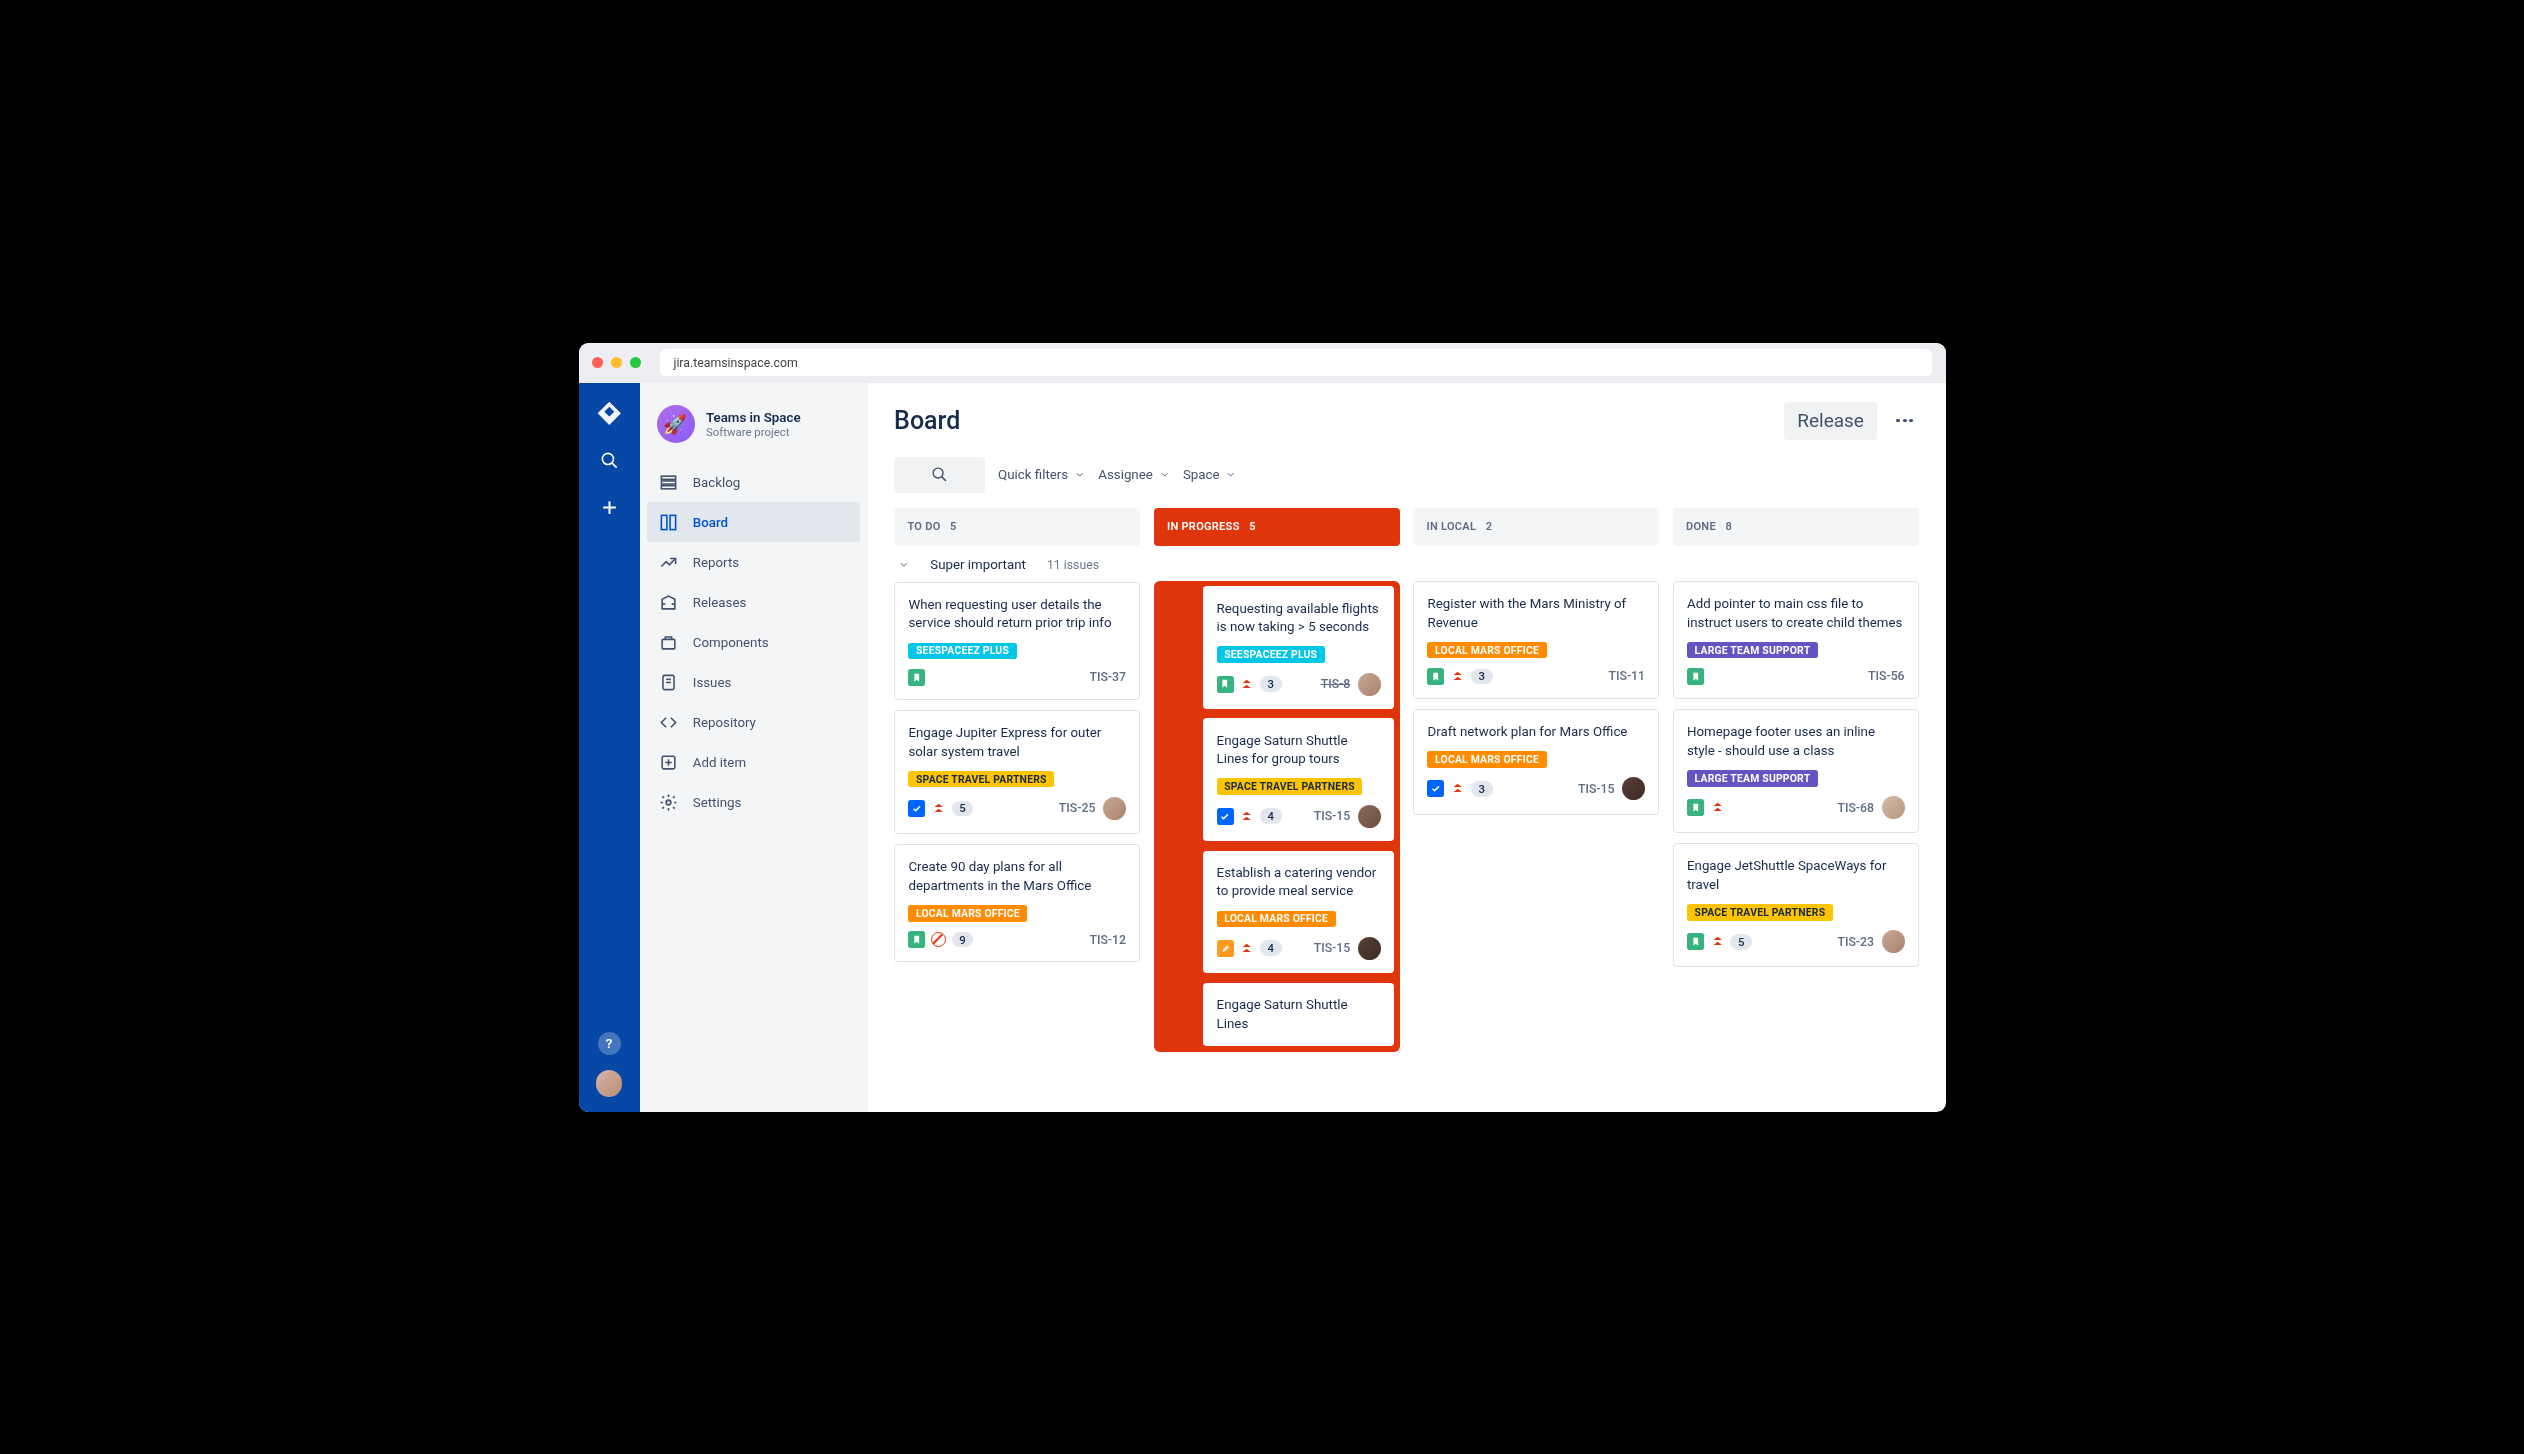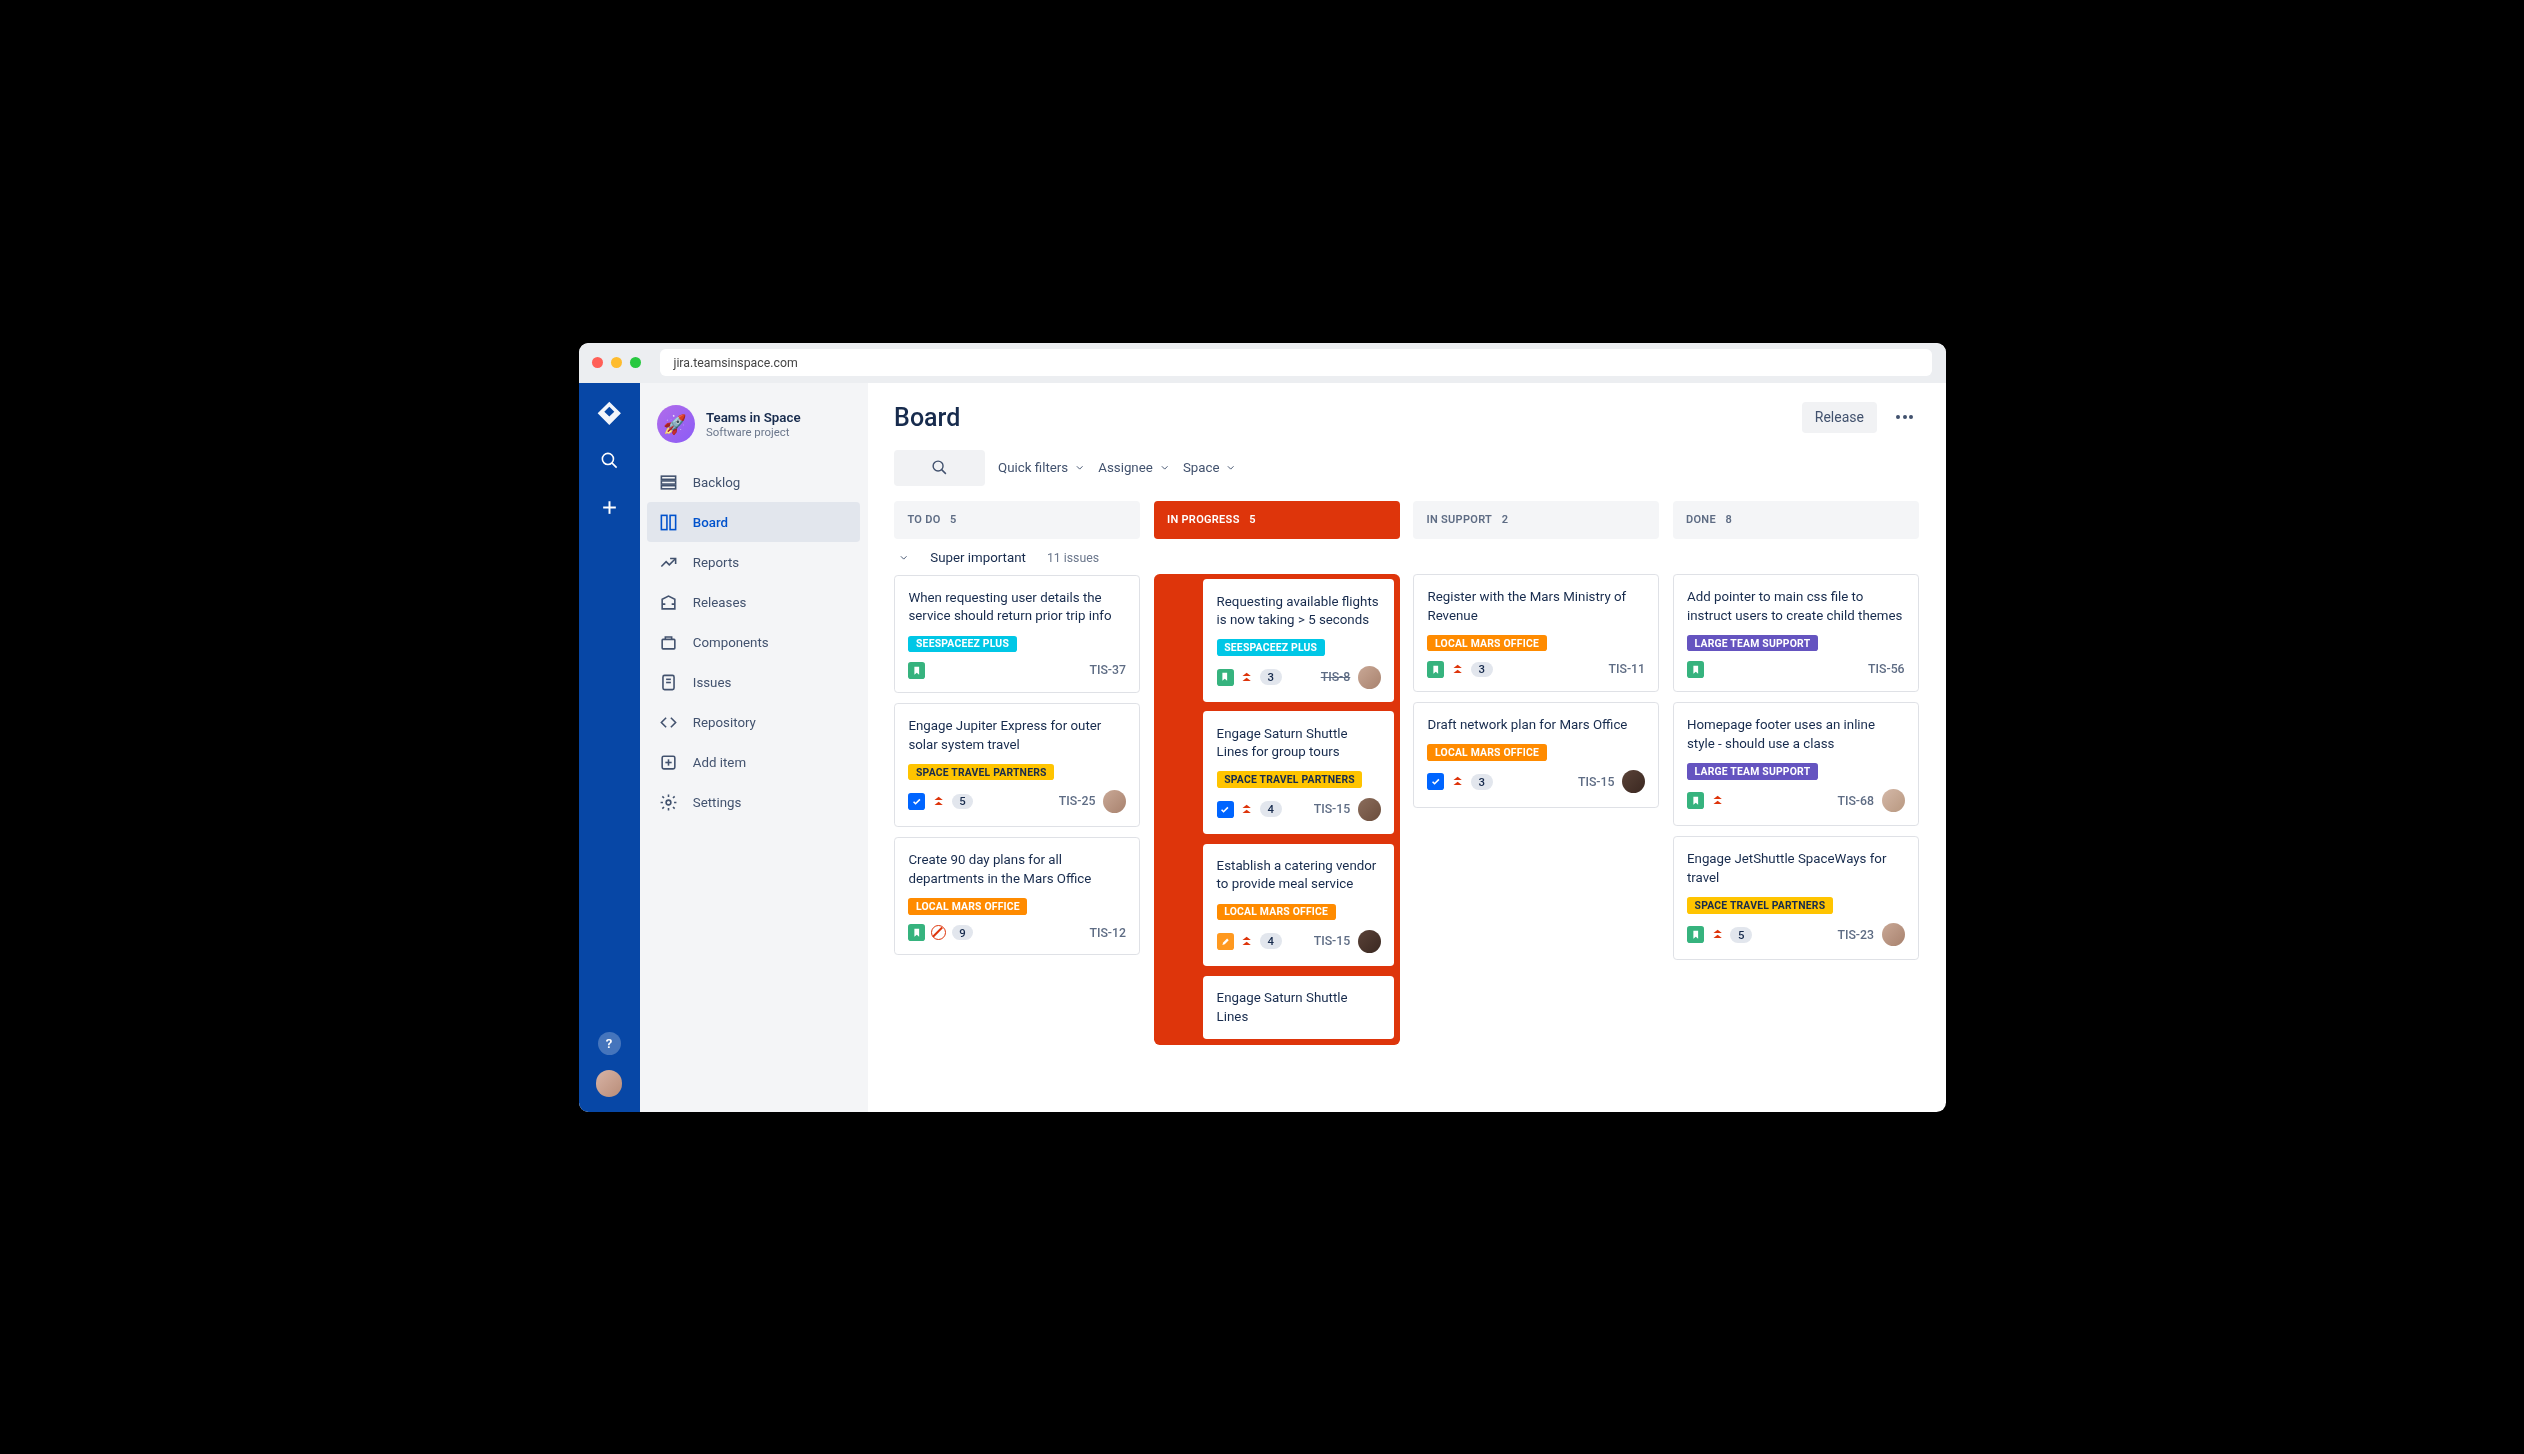--- a/index.html
+++ b/index.html
@@ -21,21 +21,21 @@
 .proj-icon { width:38px; height:38px; border-radius:50%; background:linear-gradient(135deg,#b16cea,#8b5cf6); display:flex; align-items:center; justify-content:center; font-size:19px; }
 .proj-name { font-size:13.3px; font-weight:600; color:#172b4d; }
 .proj-sub { font-size:11.4px; color:#6b778c; }
 .nav-item { display:flex; align-items:center; gap:13.3px; padding:9.5px 11.4px; border-radius:3.8px; font-size:13.3px; color:#42526e; cursor:pointer; }
 .nav-item.active { background:#e2e6ed; color:#0052cc; font-weight:500; }
 .nav-ic { width:21px; height:21px; display:flex; align-items:center; justify-content:center; }
 .main { flex:1; padding:19px 26.6px; overflow:hidden; display:flex; flex-direction:column; }
 .head { display:flex; align-items:center; justify-content:space-between; margin-bottom:17px; }
 .title { font-size:25px; font-weight:500; color:#172b4d; }
 .head-r { display:flex; align-items:center; gap:13.3px; }
-.btn { padding:7.6px 13.3px; background:#f1f2f4; border:none; border-radius:3.8px; font-size:14px; color:#42526e; cursor:pointer; }
+.btn { padding:7.6px 13.3px; background:#f1f2f4; border:none; border-radius:3.8px; font-size:19px; color:#42526e; cursor:pointer; }
 .more-dots { display:flex; gap:2.8px; cursor:pointer; padding:5.7px; }
 .more-dots span { width:3.8px; height:3.8px; border-radius:50%; background:#42526e; }
 .filters { display:flex; align-items:center; gap:13px; margin-bottom:15px; }
 .search { width:91px; height:36px; background:#f1f2f4; border-radius:3.8px; display:flex; align-items:center; justify-content:center; cursor:pointer; }
 .filter { display:flex; align-items:center; gap:5.7px; font-size:13.3px; color:#42526e; cursor:pointer; }
 .board { display:flex; gap:13.3px; flex:1; overflow:hidden; }
 .col { flex:1; display:flex; flex-direction:column; min-width:0; }
 .col-head { height:38px; background:#f4f5f7; border-radius:3.8px; display:flex; align-items:center; padding:0 13.3px; font-size:11px; font-weight:600; color:#5e6c84; letter-spacing:0.3px; }
 .col-head.red { background:#de350b; color:#fff; }
 .col-head .count { margin-left:9.5px; }
@@ -393,21 +393,21 @@
                   </div>
                 </div>
               </div>
               <div class="card">
                 <div class="card-title">Engage Saturn Shuttle Lines</div>
               </div>
             </div>
           </div>
           <div class="col">
             <div class="col-head ">
-              <span>IN SUPPORT</span>
+              <span>IN LOCAL</span>
               <span class="count">2</span>
             </div>
             <div style="height:35px"></div>
             <div class="cards ">
               <div class="card">
                 <div class="card-title">Register with the Mars Ministry of Revenue</div>
                 <span class="label orange">LOCAL MARS OFFICE</span>
                 <div class="card-foot">
                   <div class="foot-l">
                     <span class="type-ic story">

